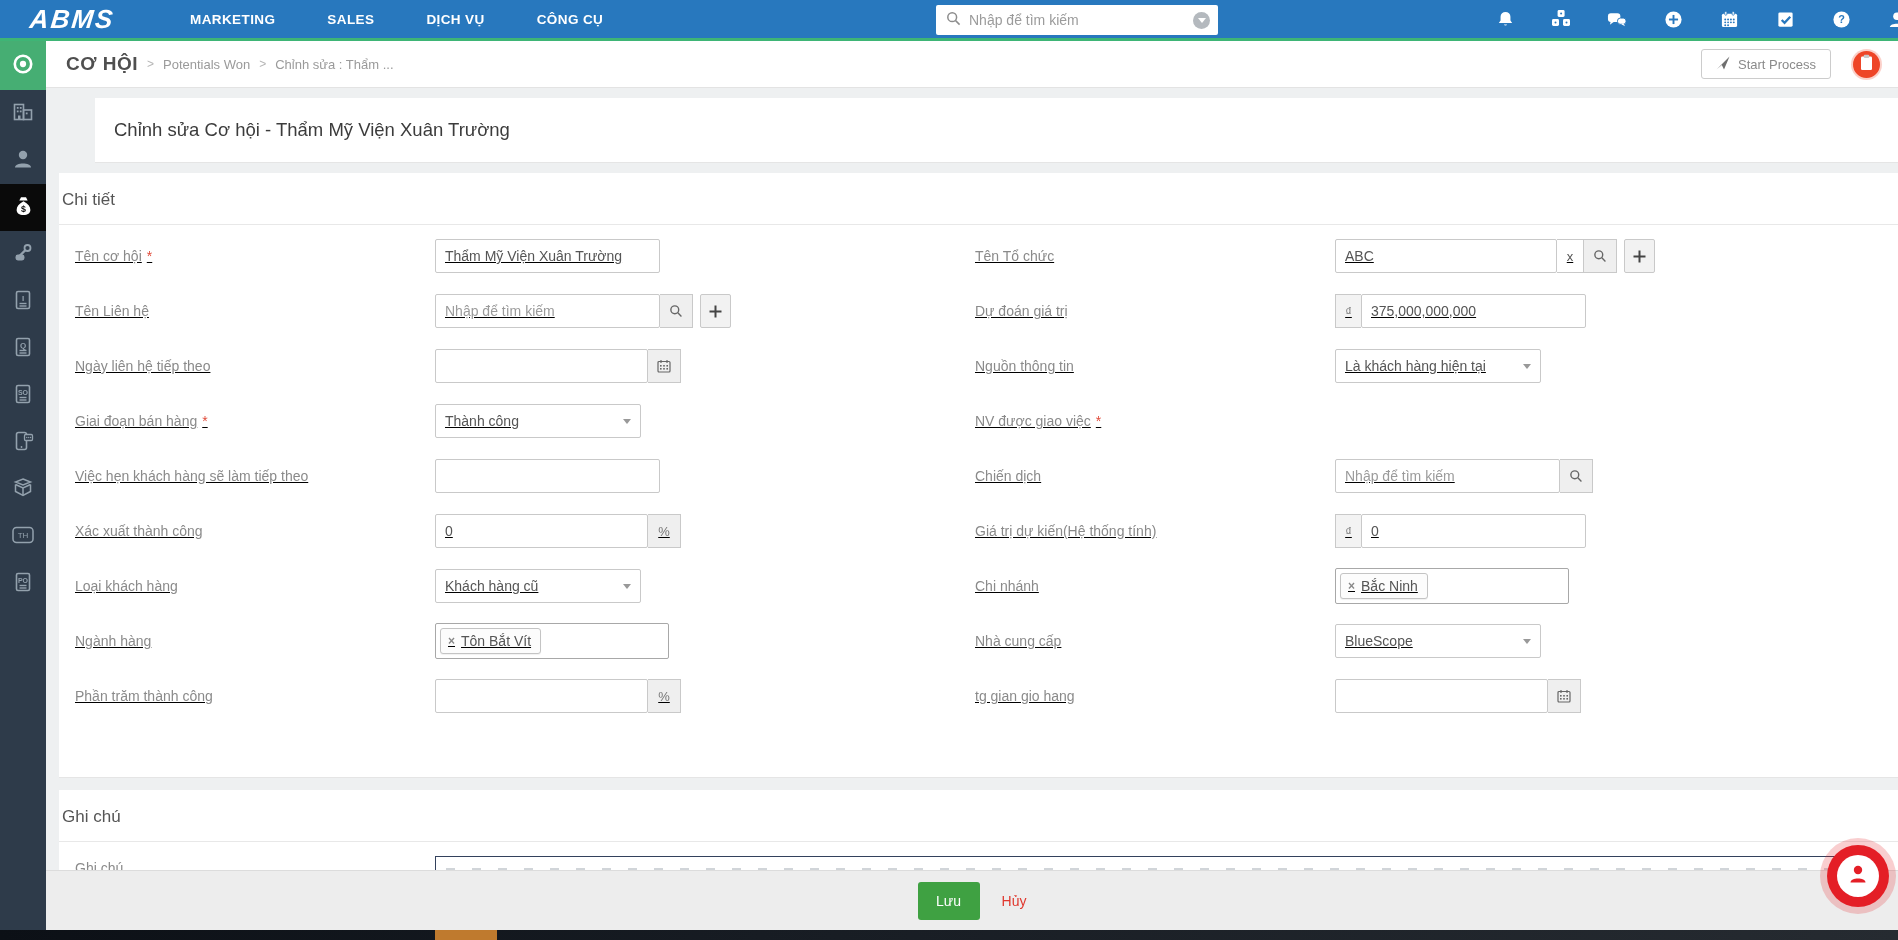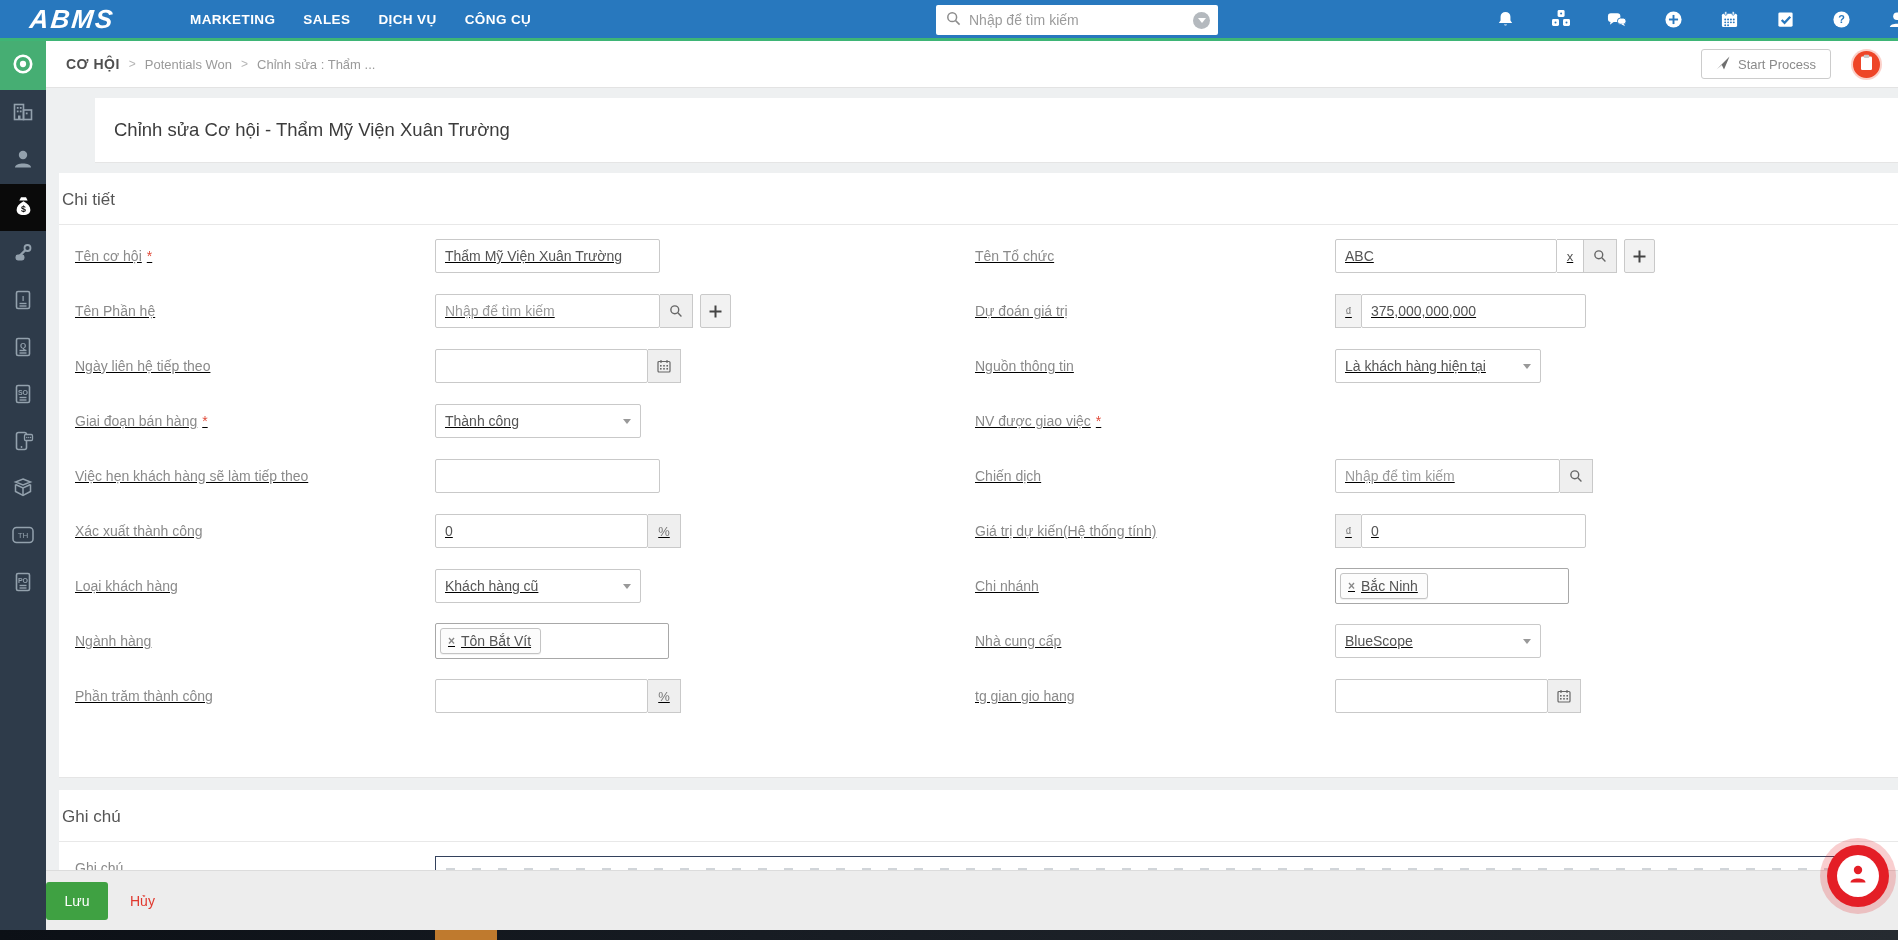--- a/index.html
+++ b/index.html
@@ -5,21 +5,21 @@
   * { margin:0; padding:0; box-sizing:border-box; }
   html,body { width:1898px; height:940px; overflow:hidden; }
   body { font-family:"Liberation Sans","DejaVu Sans",sans-serif; background:#eef0f1; }
   .app { position:relative; width:1898px; height:940px; background:#eef0f1; overflow:hidden; }
 
   
   .topbar { position:absolute; left:0; top:0; width:1898px; height:41px;
             background:#2878be; border-bottom:3px solid #3eb576; display:flex; align-items:center; z-index:30; }
   .logo { color:#fff; font-size:26px; font-weight:800; font-style:italic; letter-spacing:2px;
           transform:skewX(-6deg); margin-left:30px; width:120px; flex:none; }
-  .mainnav { display:flex; gap:28px; margin-left:40px; }
+  .mainnav { display:flex; gap:52px; margin-left:40px; }
   .mainnav a { color:#fff; font-size:13.5px; font-weight:bold; letter-spacing:.4px; text-decoration:none; cursor:pointer; }
   .gsearch { position:absolute; left:936px; top:5px; width:282px; height:30px; background:#fff;
              border-radius:2px; display:flex; align-items:center; padding:0 8px 0 10px; }
   .gsearch svg { flex:none; }
   .gsearch input { border:0; outline:none; flex:1; margin-left:8px; font-size:14px; color:#555; font-family:inherit; }
   .gsearch input::placeholder { color:#9b9b9b; }
   .gscope { flex:none; width:17px; height:17px; border-radius:50%; background:#b4b9be;
             display:flex; align-items:center; justify-content:center; cursor:pointer; }
   .gscope i { width:0; height:0; border-left:4px solid transparent; border-right:4px solid transparent; border-top:5px solid #fff; }
   .topicons { position:absolute; right:0; top:0; height:38px; display:flex; align-items:center; gap:36px; padding-right:0; }
@@ -29,21 +29,21 @@
   
   .sidebar { position:absolute; left:0; top:41px; width:46px; height:889px; background:#2e3b4a; z-index:20;
              display:flex; flex-direction:column; }
   .sbitem { width:46px; height:47px; display:flex; align-items:center; justify-content:center; cursor:pointer; flex:none; }
   .sbitem.first { height:49px; background:#46ae73; }
   .sbitem.active { background:#0a0a0a; }
 
   
   .crumbbar { position:absolute; left:46px; top:41px; width:1852px; height:47px; background:#fff;
               border-bottom:1px solid #e3e3e3; display:flex; align-items:center; padding:0 18px 0 20px; z-index:10; }
-  .crumb-module { font-size:14px; font-weight:bold; color:#4f4f4f; letter-spacing:.5px; cursor:pointer; }
+  .crumb-module { font-size:19px; font-weight:bold; color:#4f4f4f; letter-spacing:.5px; cursor:pointer; }
   .crumb-sep { color:#b5b5b5; font-size:12px; margin:0 9px; }
   .crumb { font-size:13px; color:#9a9a9a; text-decoration:none; cursor:pointer; }
   .crumb-actions { margin-left:auto; display:flex; align-items:center; gap:22px; }
   .startproc { display:flex; align-items:center; gap:8px; background:#fff; border:1px solid #ccc; border-radius:3px;
                height:30px; padding:0 14px; font-size:13px; color:#8a8a8a; font-family:inherit; cursor:pointer; }
   .clipbtn { width:27px; height:27px; border-radius:50%; background:#ee4527; display:flex; align-items:center;
              justify-content:center; cursor:pointer; box-shadow:0 0 0 2px rgba(238,69,39,.25); }
 
   
   .card { position:absolute; left:59px; width:1839px; background:#fff; border-bottom:1px solid #e5e5e5; }
@@ -86,21 +86,21 @@
   
   .notes-row { display:flex; align-items:flex-start; margin:14px 0 0 16px; }
   .notes-row .flabel { padding-top:4px; }
   .editor { width:1417px; height:70px; border:1px solid #33415c; background:#fff; }
   .editor .tbar { height:24px; margin:5px 10px 0; border-bottom:1px solid #eee; opacity:.45;
                   background:repeating-linear-gradient(90deg,#9aa3ad 0 9px,transparent 9px 26px);
                   background-size:26px 9px; background-position:0 6px; background-repeat:repeat-x; }
 
   
   .actionbar { position:absolute; left:46px; top:870px; width:1852px; height:60px; background:#ededed;
-               border-top:1px solid #dcdcdc; display:flex; align-items:center; justify-content:flex-start; z-index:40; }
+               border-top:1px solid #dcdcdc; display:flex; align-items:center; justify-content:center; z-index:40; }
   .savebtn { background:#3fa142; color:#fff; border:0; border-radius:3px; width:62px; height:38px; font-size:14px;
              font-family:inherit; cursor:pointer; }
   .cancelbtn { background:transparent; border:0; color:#e0382e; font-size:14px; margin-left:22px; font-family:inherit; cursor:pointer; }
 
   
   .bottomstrip { position:absolute; left:0; top:930px; width:1898px; height:10px; z-index:45;
                  background:linear-gradient(90deg,#0c1016 0%,#171c23 40%,#262b31 100%); }
   .orangeseg { position:absolute; left:435px; top:0; width:62px; height:10px; background:#bf7a2e; }
 
   
@@ -363,21 +363,21 @@
   <section class="card details-card">
     <h2 class="sect">Chi tiết</h2>
     <div class="sect-divider"></div>
 
     <div class="fcol fl">
       <div class="frow">
         <span class="flabel"><span>Tên cơ hội</span><span class="req">*</span></span>
         <input class="fi w225" value="Thẩm Mỹ Viện Xuân Trường" style="">
       </div>
       <div class="frow">
-        <span class="flabel">Tên Phần hệ</span>
+        <span class="flabel">Tên Liên hệ</span>
         <span class="ig">
           <input class="fi w225" placeholder="Nhập để tìm kiếm" style="">
           <span class="addon btn">
               <svg width="14" height="14" viewBox="0 0 15 15">
                 <circle cx="6.2" cy="6.2" r="4.2" fill="none" stroke="#666" stroke-width="1.5"></circle>
                 <line x1="9.5" y1="9.5" x2="13.3" y2="13.3" stroke="#666" stroke-width="1.5"></line>
               </svg>
             </span>
           <span class="sqbtn">
               <svg width="13" height="13" viewBox="0 0 13 13">

